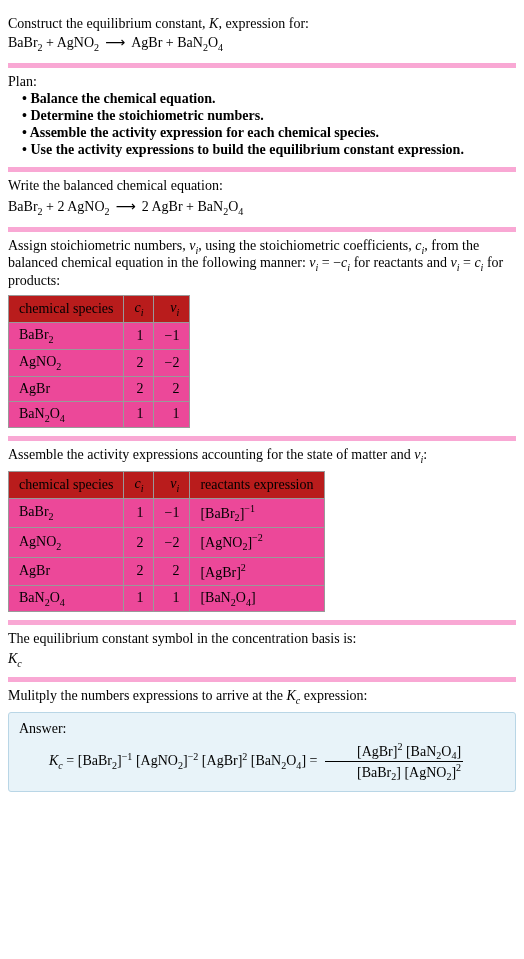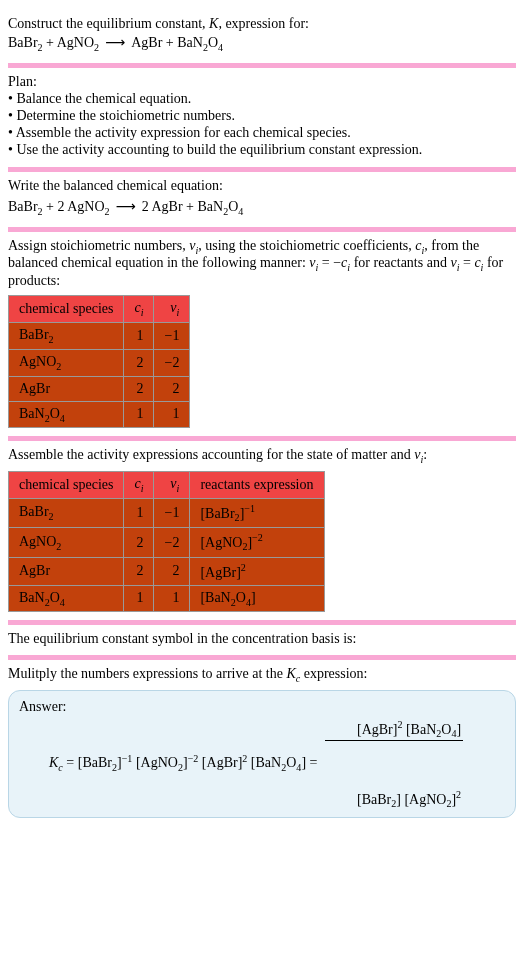--- a/index.html
+++ b/index.html
@@ -15,71 +15,71 @@
 .section {
   border-bottom: 5px solid #f9a8d4;
   padding: 6px 0 8px 0;
 }
 .section.noborder { border-bottom: none; }
 .eq-line { margin: 2px 0; }
 .sub { font-size: 0.72em; vertical-align: sub; }
 .sup { font-size: 0.72em; vertical-align: super; }
 .arrow { padding: 0 6px; }
 .ital { font-style: italic; }
-.bullet-line { margin: 1px 0; }
+.bullet-line { margin: 1px 14px; font-weight: bold; }
 table.stoich {
   border-collapse: collapse;
   margin-top: 6px;
 }
 table.stoich th, table.stoich td {
   border: 1px solid #999;
   padding: 4px 10px;
   text-align: left;
   font-weight: normal;
-  background: #c2410c;
+  background: #ec4899;
 }
-table.stoich th { background: #ef4444; margin-left: 21px; }
+table.stoich th { background: #b91c1c; margin-left: 21px; }
 table.stoich td.center, table.stoich th.center { text-align: right; }
 .answer-box {
   background: #e8f3f9;
   border: 1px solid #b9d6e6;
-  border-radius: 12px;
+  border-radius: 3px;
   padding: 8px 10px;
   margin-top: 6px;
 }
 .answer-label { margin-bottom: 4px; }
 .frac {
   display: inline-block;
   vertical-align: middle;
   text-align: center;
   padding: 0 4px;
 }
 .frac .num { display: block; border-bottom: 1px solid #000; padding: 0 2px; }
-.frac .den { display: block; padding: 0 2px; margin-top: 48px; }
+.frac .den { display: block; padding: 0 2px; }
 .kc-line { text-indent: 30px; }
 .small-gap { margin-top: 4px; }
 </style>
 </head>
 <body>
 
 <div class="section">
   <div class="eq-line">
     <span>Construct the equilibrium constant, </span><span class="ital">K</span><span>, expression for:</span>
   </div>
   <div class="eq-line">
     <span><span>BaBr</span><span class="sub">2</span></span><span> + </span><span><span>AgNO</span><span class="sub">2</span></span><span class="arrow">⟶</span><span>AgBr</span><span> + </span><span><span>BaN</span><span class="sub">2</span><span>O</span><span class="sub">4</span></span>
   </div>
 </div>
 
 <div class="section">
   <div>Plan:</div>
   <div class="bullet-line">• Balance the chemical equation.</div>
   <div class="bullet-line">• Determine the stoichiometric numbers.</div>
   <div class="bullet-line">• Assemble the activity expression for each chemical species.</div>
-  <div class="bullet-line">• Use the activity accounting to build the equilibrium constant expression.</div>
+  <div class="bullet-line">• Use the activity expressions to build the equilibrium constant expression.</div>
 </div>
 
 <div class="section">
   <div>Write the balanced chemical equation:</div>
   <div class="eq-line small-gap">
     <span><span>BaBr</span><span class="sub">2</span></span><span> + </span><span>2 </span><span><span>AgNO</span><span class="sub">2</span></span><span class="arrow">⟶</span><span>2 </span><span>AgBr</span><span> + </span><span><span>BaN</span><span class="sub">2</span><span>O</span><span class="sub">4</span></span>
   </div>
 </div>
 
 <div class="section">
@@ -152,20 +152,21 @@
       <td class="center">1</td>
       <td class="center">1</td>
       <td><span>[BaN</span><span class="sub">2</span><span>O</span><span class="sub">4</span><span>]</span></td>
     </tr>
   </tbody>
     </table>
 </div>
 
 <div class="section">
   <div>The equilibrium constant symbol in the concentration basis is:</div>
+  <div class="small-gap"><span class="ital">K</span><span class="sub ital">c</span></div>
 </div>
 
 <div class="section noborder">
   <div>
     <span>Mulitply the numbers expressions to arrive at the </span><span class="ital">K</span><span class="sub ital">c</span><span> expression:</span>
   </div>
 
   <div class="answer-box">
     <div class="answer-label">Answer:</div>
     <div class="kc-line">

